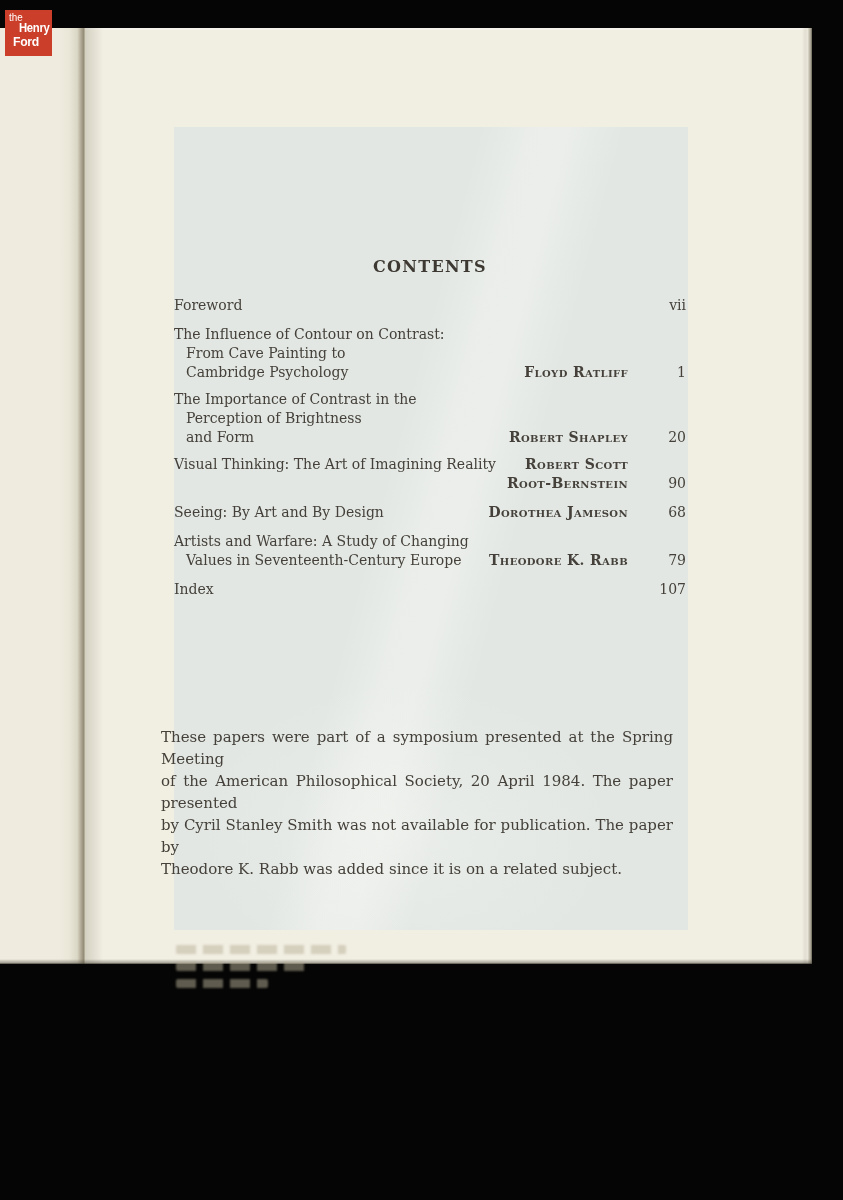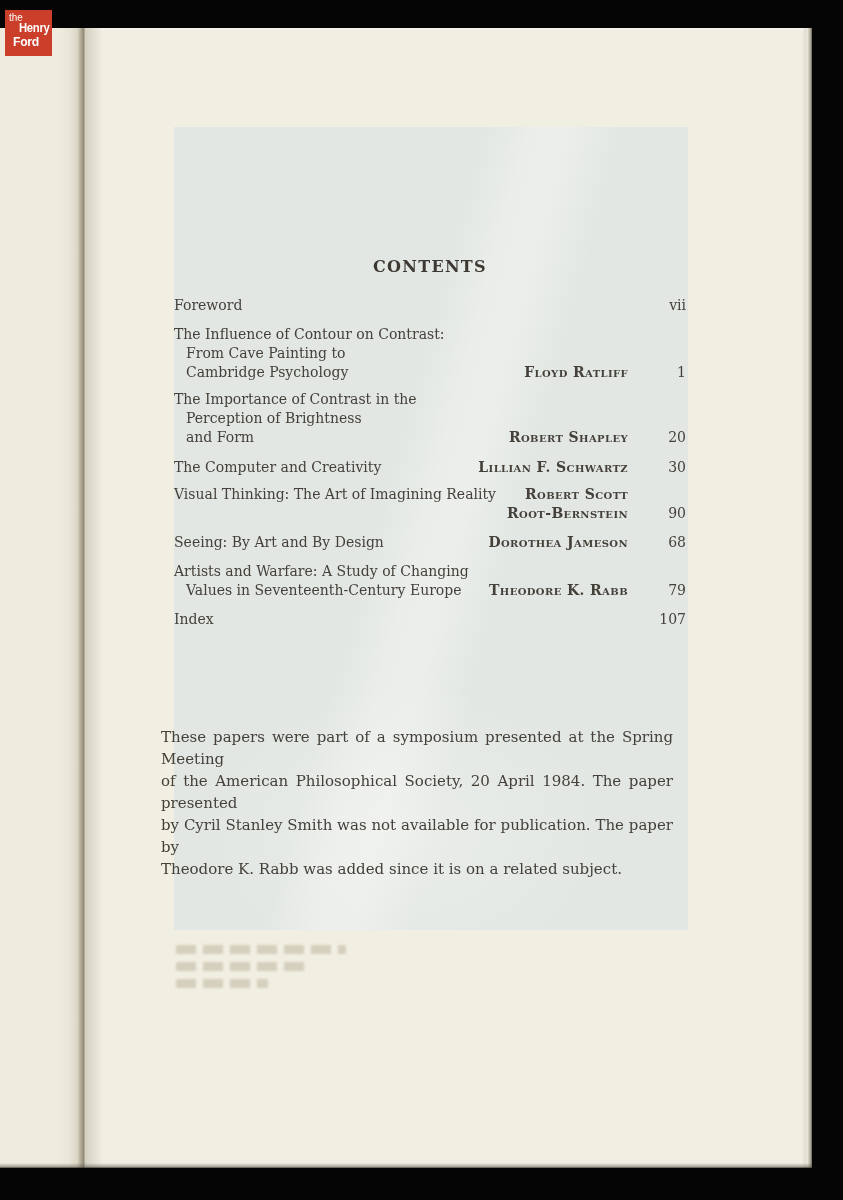--- a/index.html
+++ b/index.html
@@ -1,20 +1,20 @@
 <!DOCTYPE html>
 <html><head>
 <meta charset="utf-8">
 <style>
   html,body{margin:0;padding:0;background:#050505;}
   .stage{position:relative;width:843px;height:1200px;background:#050505;overflow:hidden;
          font-family:"DejaVu Serif", serif;}
 
   
-  .page{position:absolute;left:0;top:28px;width:812px;height:1140px;background:#f1eee2;}
+  .page{position:absolute;left:0;top:28px;width:812px;height:936px;background:#f1eee2;}
   .page-edge-top{position:absolute;left:0;top:0;width:100%;height:2px;background:rgba(255,255,255,.3);}
   .page-edge-left{position:absolute;left:0;top:0;bottom:0;width:84px;
       background:linear-gradient(90deg,#efecdf 0 70%,#eae7d9 82%,#dbd7c6 92%,#aba38e 97%,#8f8874 100%);
       border-right:1px solid #b2ab96;}
   .crease-shadow{position:absolute;left:85px;top:0;bottom:0;width:18px;
       background:linear-gradient(90deg,rgba(128,120,98,.26),rgba(128,120,98,0));}
   .page-edge-right{position:absolute;right:0;top:0;bottom:0;width:10px;
       background:linear-gradient(90deg,rgba(120,114,95,0) 0%,rgba(120,114,95,.12) 30%,#e9e6d9 55%,#aaa594 85%,#6b675a 100%);}
   .page-edge-bottom{position:absolute;left:0;right:0;bottom:0;height:5px;
       background:linear-gradient(180deg,rgba(70,66,55,0),rgba(70,66,55,.45) 80%,#3a372f);}
@@ -101,29 +101,20 @@
           <div class="tl">The Importance of Contrast in the</div>
           <div class="tl cont">Perception of Brightness</div>
           <div class="tl cont">and Form</div>
         </div>
         <div class="a">
           <div>Robert Shapley</div>
         </div>
         <div class="n">20</div>
       </div>
 
-      <div class="entry m11">
-        <div class="t">
-          <div class="tl">The Computer and Creativity</div>
-        </div>
-        <div class="a">
-          <div>Lillian F. Schwartz</div>
-        </div>
-        <div class="n">30</div>
-      </div>
 
       <div class="entry m8">
         <div class="t top">
           <div class="tl">Visual Thinking: The Art of Imagining Reality</div>
         </div>
         <div class="a">
           <div>Robert Scott</div>
           <div>Root-Bernstein</div>
         </div>
         <div class="n">90</div>

